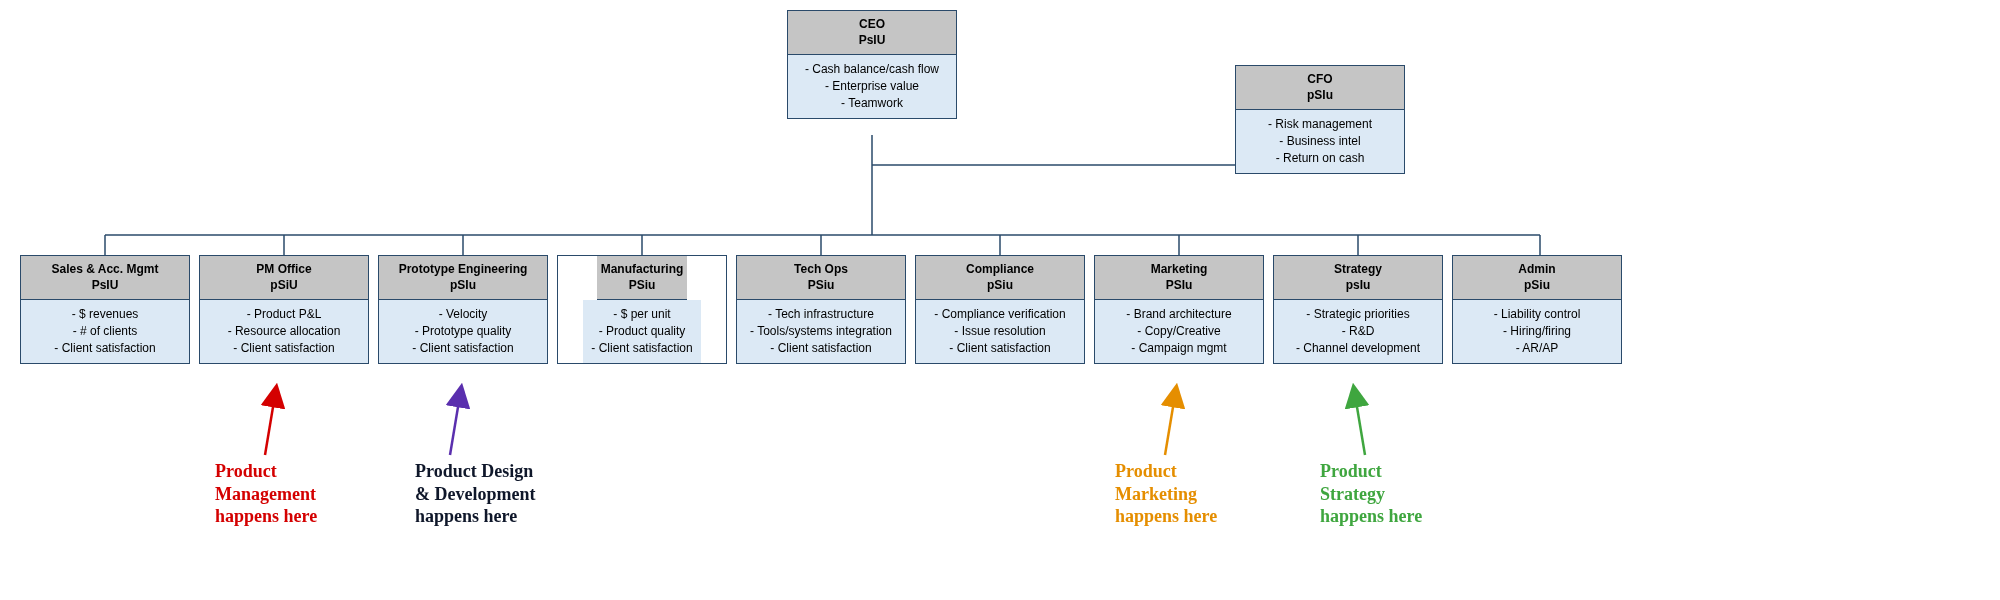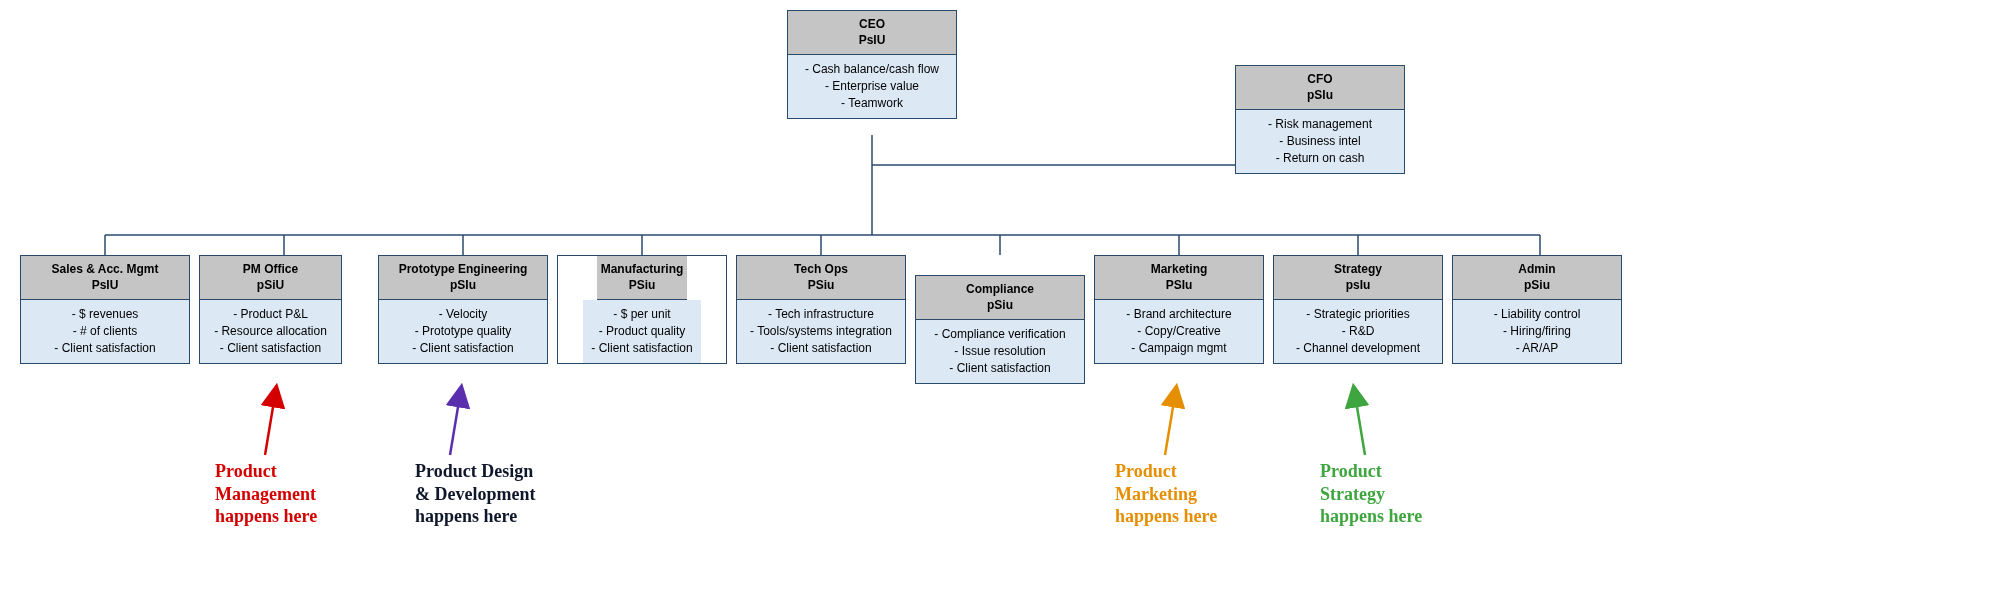--- a/index.html
+++ b/index.html
@@ -120,21 +120,21 @@
     <span>Sales &amp; Acc. Mgmt</span><br>
     <span>PsIU</span>
   </div>
   <div class="org-body">
     <div>- $ revenues</div>
     <div>- # of clients</div>
     <div>- Client satisfaction</div>
   </div>
 </div>
 
-<div class="org-box" style="left:199px; top:255px; width:143px;">
+<div class="org-box" style="left:199px; top:255px; width:170px;">
   <div class="org-title">
     <span>PM Office</span><br>
     <span>pSiU</span>
   </div>
   <div class="org-body">
     <div>- Product P&amp;L</div>
     <div>- Resource allocation</div>
     <div>- Client satisfaction</div>
   </div>
 </div>
@@ -168,21 +168,21 @@
     <span>Tech Ops</span><br>
     <span>PSiu</span>
   </div>
   <div class="org-body">
     <div>- Tech infrastructure</div>
     <div>- Tools/systems integration</div>
     <div>- Client satisfaction</div>
   </div>
 </div>
 
-<div class="org-box" style="left:915px; top:255px; width:170px;margin-top:20px;">
+<div class="org-box" style="left:915px; top:255px; width:170px;">
   <div class="org-title">
     <span>Compliance</span><br>
     <span>pSiu</span>
   </div>
   <div class="org-body">
     <div>- Compliance verification</div>
     <div>- Issue resolution</div>
     <div>- Client satisfaction</div>
   </div>
 </div>

